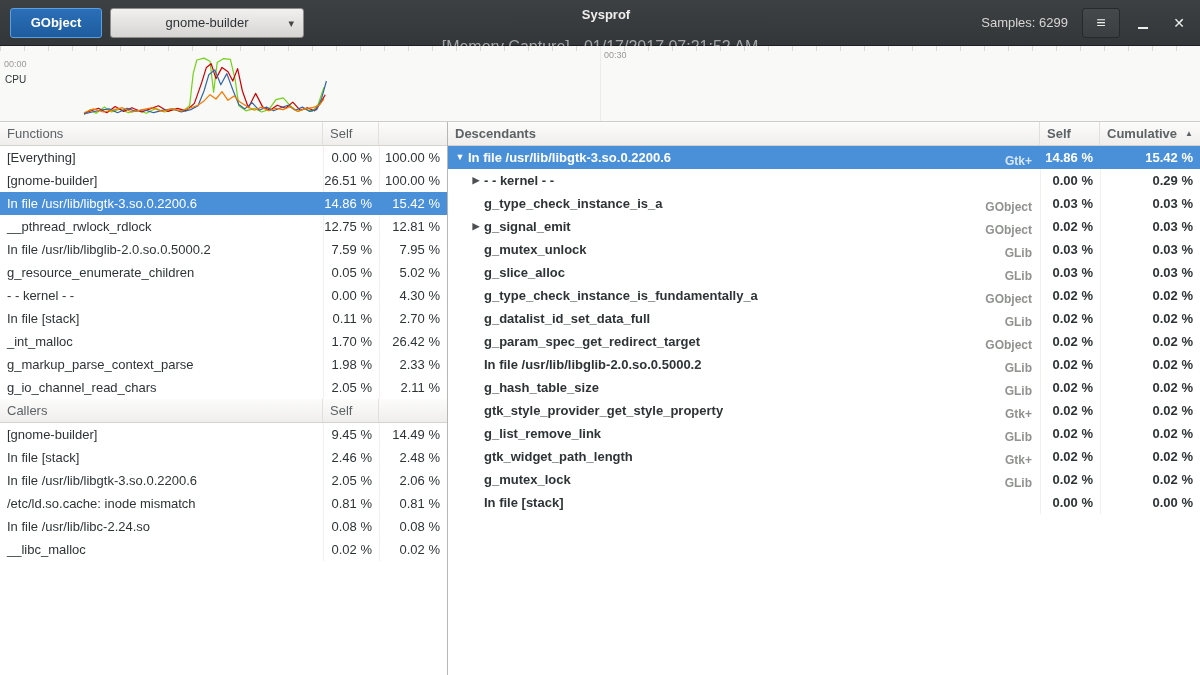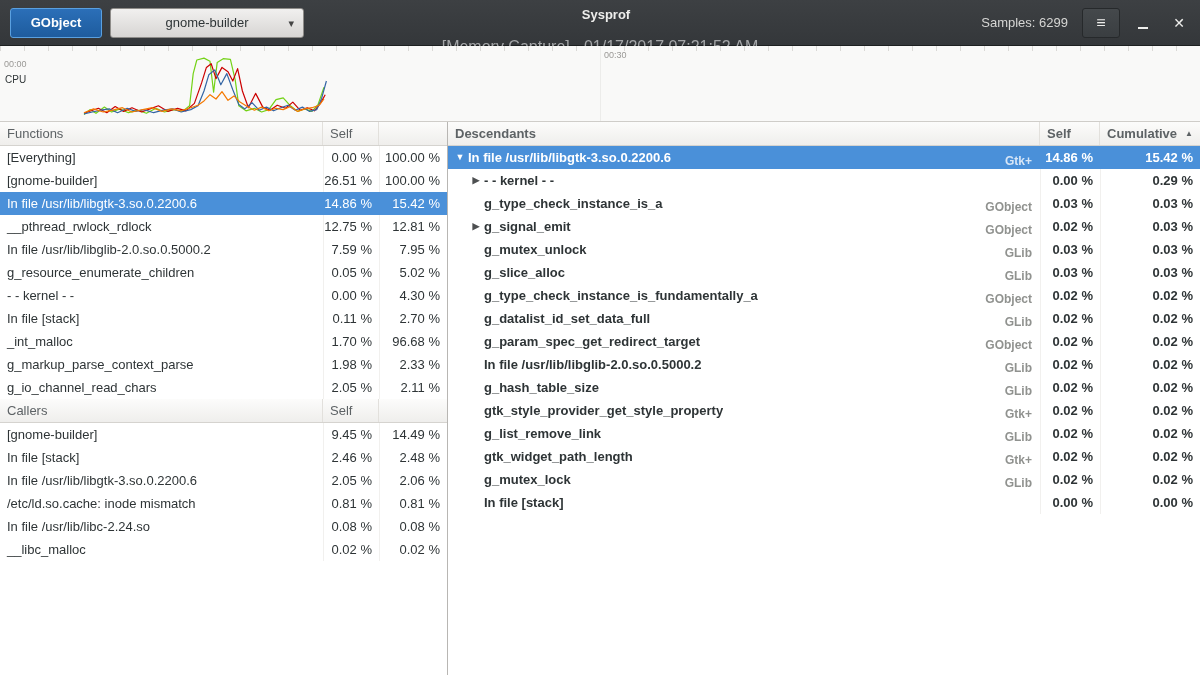--- a/index.html
+++ b/index.html
@@ -157,21 +157,21 @@
             <span class="cell num w68">4.30 %</span>
           </div>
           <div class="trow">
             <span class="cell name">In file [stack]</span>
             <span class="cell num w56">0.11 %</span>
             <span class="cell num w68">2.70 %</span>
           </div>
           <div class="trow">
             <span class="cell name">_int_malloc</span>
             <span class="cell num w56">1.70 %</span>
-            <span class="cell num w68">96.68 %</span>
+            <span class="cell num w68">26.42 %</span>
           </div>
           <div class="trow">
             <span class="cell name">g_markup_parse_context_parse</span>
             <span class="cell num w56">1.98 %</span>
             <span class="cell num w68">2.33 %</span>
           </div>
           <div class="trow">
             <span class="cell name">g_io_channel_read_chars</span>
             <span class="cell num w56">2.05 %</span>
             <span class="cell num w68">2.11 %</span>

